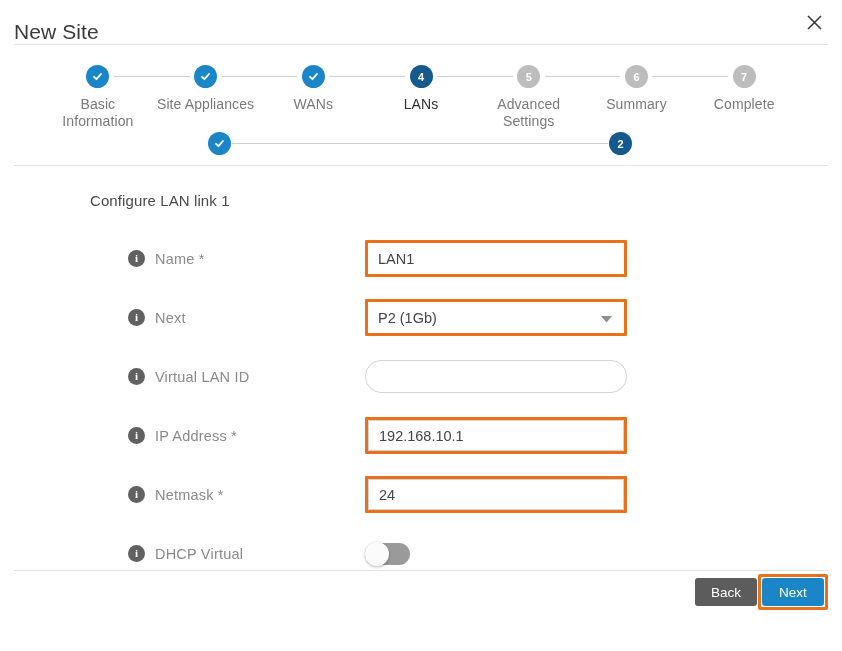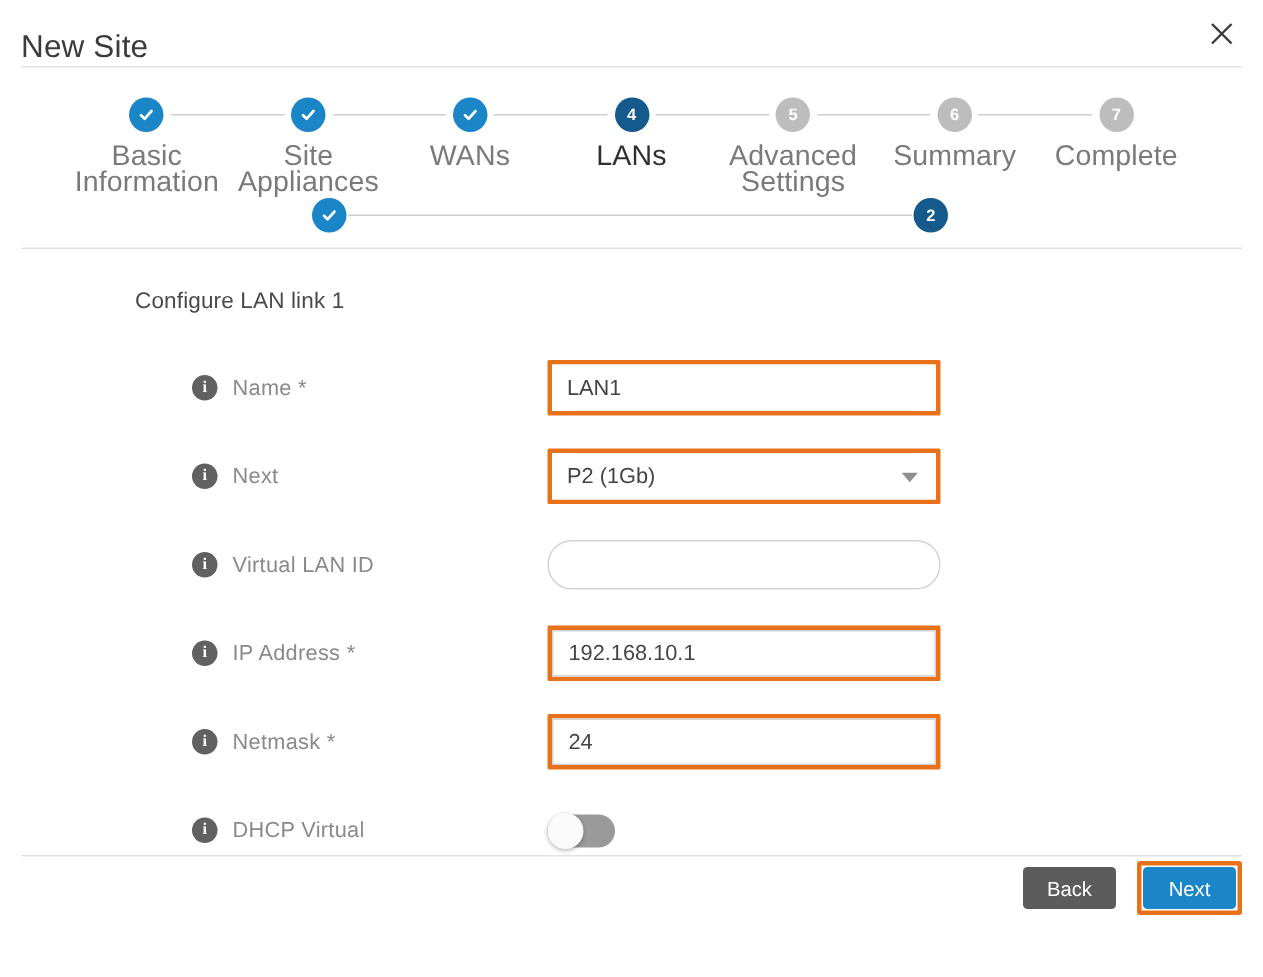--- a/index.html
+++ b/index.html
@@ -101,21 +101,21 @@
   }
   .step:not(:last-child) .step-line {
     left: 50%;
     right: -50%;
     margin-left: 16px;
     margin-right: 16px;
   }
 
   .step-label {
     margin-top: 8px;
-    font-size: 19px;
+    font-size: 14px;
     color: #7a7a7a;
     text-align: center;
     line-height: 17px;
     white-space: pre-line;
     letter-spacing: 0.1px;
   }
   .step-label.active { color: #2f2f2f; }
 
   
   .substepper {
@@ -294,21 +294,21 @@
     position: absolute;
     left: 0; right: 0;
     bottom: 47px;
   }
   .footer {
     position: absolute;
     bottom: 8px;
     right: 14px;
     display: flex;
     align-items: center;
-    gap: 14px;
+    gap: 1px;
   }
   .btn {
     height: 28px;
     min-width: 62px;
     border: none;
     border-radius: 3px;
     font-size: 13.5px;
     color: #ffffff;
     font-family: "Liberation Sans", sans-serif;
     cursor: pointer;

